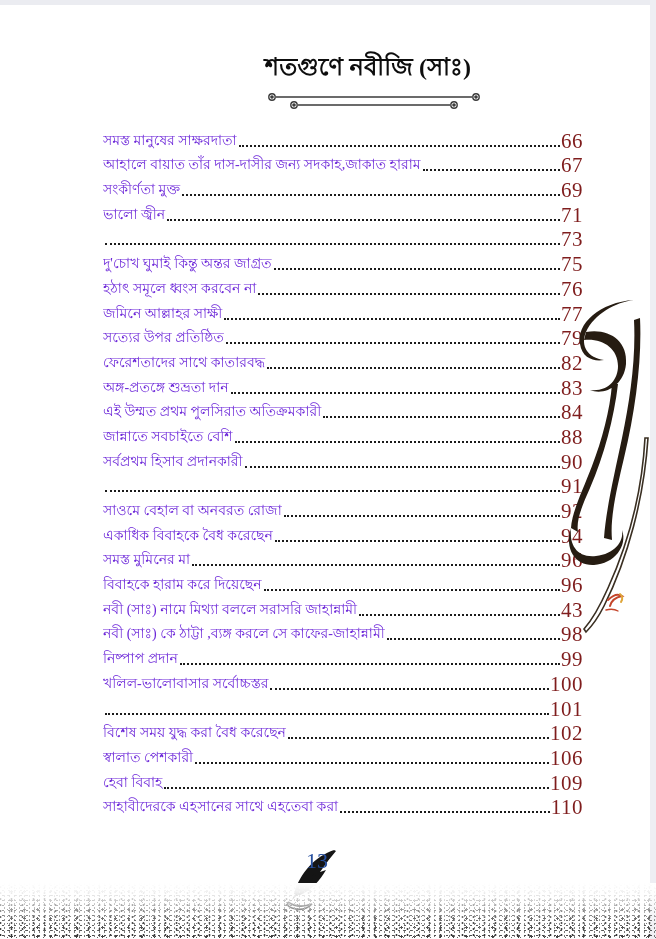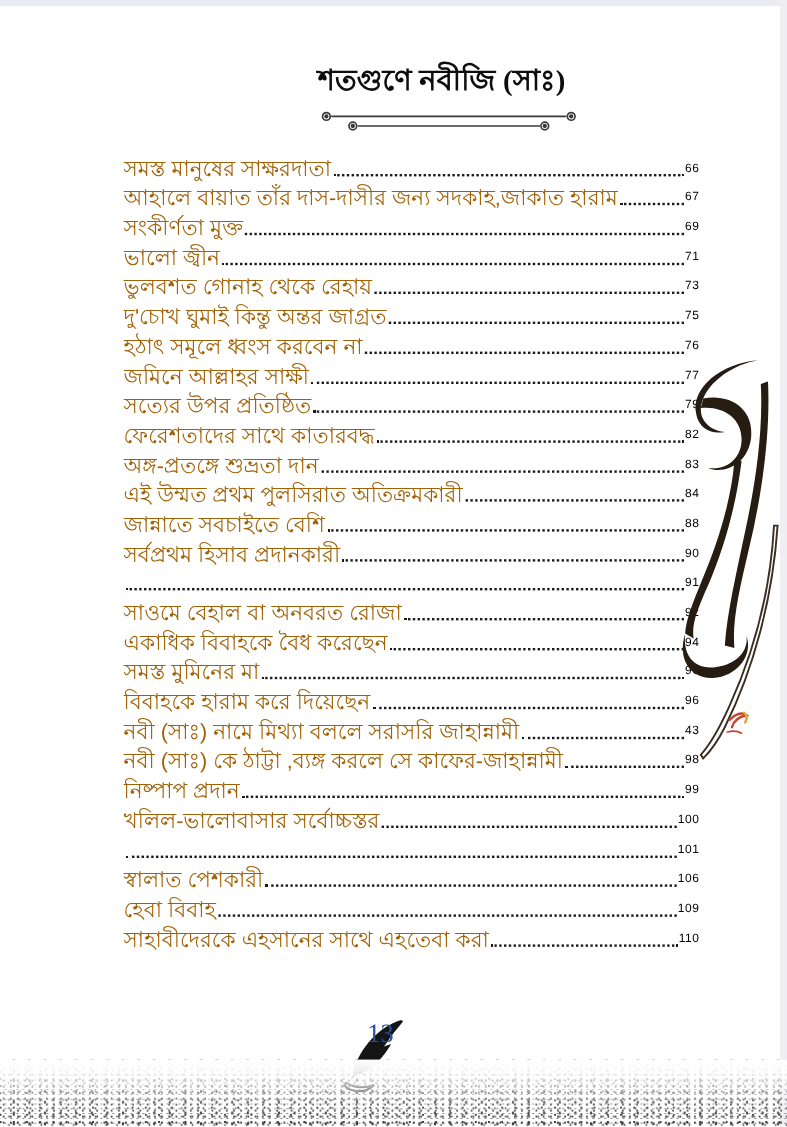--- a/index.html
+++ b/index.html
@@ -16,30 +16,30 @@
     display:inline-block;font-size:24px;font-weight:bold;color:#0d0d0d;
     font-family:"Liberation Serif", serif;letter-spacing:0.2px;margin:0 0 4px 96px;
   }
   .divider{display:block;margin:0 auto;margin-left:238px;}
 
   .toc{margin:14px 0 0 103px;width:480px;}
   .toc-row{
     display:flex;align-items:flex-end;height:24.7px;overflow:hidden;
   }
   .toc-label{
-    white-space:nowrap;font-size:18px;color:#a16207;line-height:20px;
-    font-family:Liberation Sans, sans-serif;
+    white-space:nowrap;font-size:14px;color:#6d28d9;line-height:20px;
+    font-family:Liberation Serif, serif;
   }
   .toc-leader{
     flex:1;min-width:14px;border-bottom:2px dotted #1b1b1b;
     margin:0 1px 4px 2px;height:0;
   }
   .toc-num{
-    font-size:10px;color:#000000;line-height:20px;
-    font-family:Liberation Sans, sans-serif;letter-spacing:0.5px;
+    font-size:21px;color:#7f1d1d;line-height:20px;
+    font-family:Liberation Serif, serif;letter-spacing:0.5px;
   }
 
   .calligraphy{position:absolute;left:556px;top:288px;width:100px;height:355px;}
 
   .footer{position:absolute;left:280px;top:848px;width:76px;height:66px;}
   .feather-svg{position:absolute;left:0;top:0;}
   .page-number{
     position:absolute;left:26px;top:0;font-size:22px;color:#27509f;
     font-family:"Liberation Serif", serif;
   }
@@ -106,21 +106,20 @@
           <span class="toc-label">সংকীর্ণতা মুক্ত</span>
           <span class="toc-leader"></span>
           <span class="toc-num">69</span>
         </div>
         <div class="toc-row">
           <span class="toc-label">ভালো জ্বীন</span>
           <span class="toc-leader"></span>
           <span class="toc-num">71</span>
         </div>
         <div class="toc-row">
-          <span class="toc-label">ভুলবশত গোনাহ থেকে রেহায়</span>
           <span class="toc-leader"></span>
           <span class="toc-num">73</span>
         </div>
         <div class="toc-row">
           <span class="toc-label">দু'চোখ ঘুমাই কিন্তু অন্তর জাগ্রত</span>
           <span class="toc-leader"></span>
           <span class="toc-num">75</span>
         </div>
         <div class="toc-row">
           <span class="toc-label">হঠাৎ সমূলে ধ্বংস করবেন না</span>
@@ -202,20 +201,25 @@
           <span class="toc-num">99</span>
         </div>
         <div class="toc-row">
           <span class="toc-label">খলিল-ভালোবাসার সর্বোচ্চস্তর</span>
           <span class="toc-leader"></span>
           <span class="toc-num">100</span>
         </div>
         <div class="toc-row">
           <span class="toc-leader"></span>
           <span class="toc-num">101</span>
+        </div>
+        <div class="toc-row">
+          <span class="toc-label">বিশেষ সময় যুদ্ধ করা বৈধ করেছেন</span>
+          <span class="toc-leader"></span>
+          <span class="toc-num">102</span>
         </div>
         <div class="toc-row">
           <span class="toc-label">স্বালাত পেশকারী</span>
           <span class="toc-leader"></span>
           <span class="toc-num">106</span>
         </div>
         <div class="toc-row">
           <span class="toc-label">হেবা বিবাহ</span>
           <span class="toc-leader"></span>
           <span class="toc-num">109</span>

